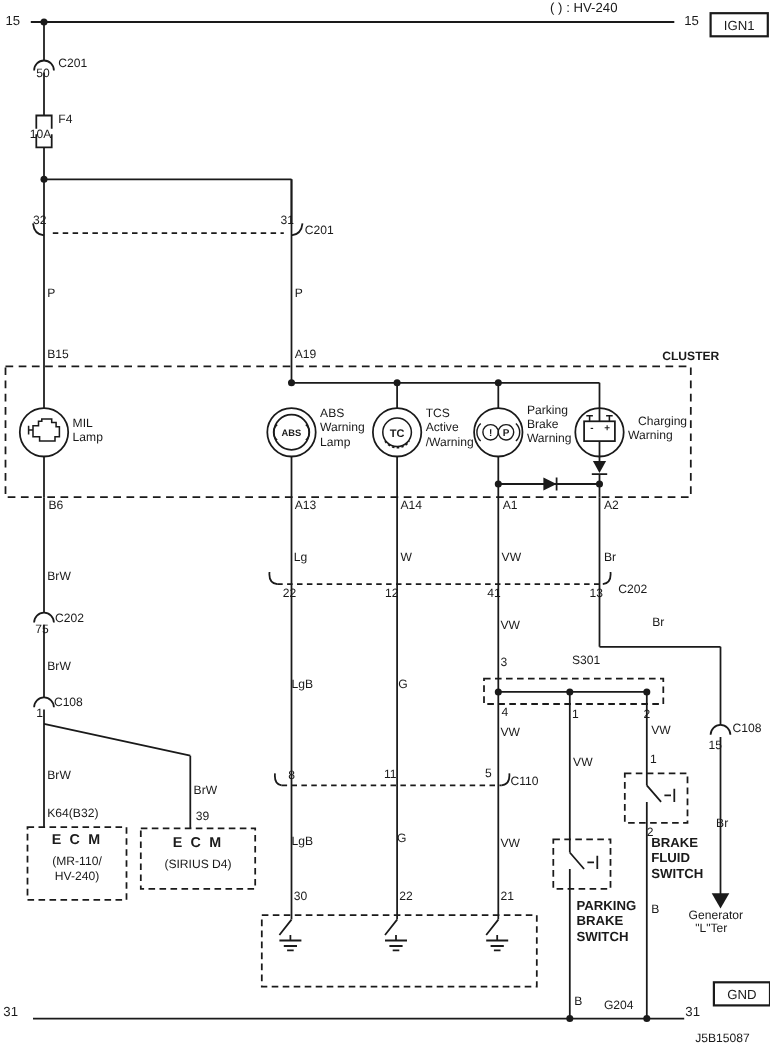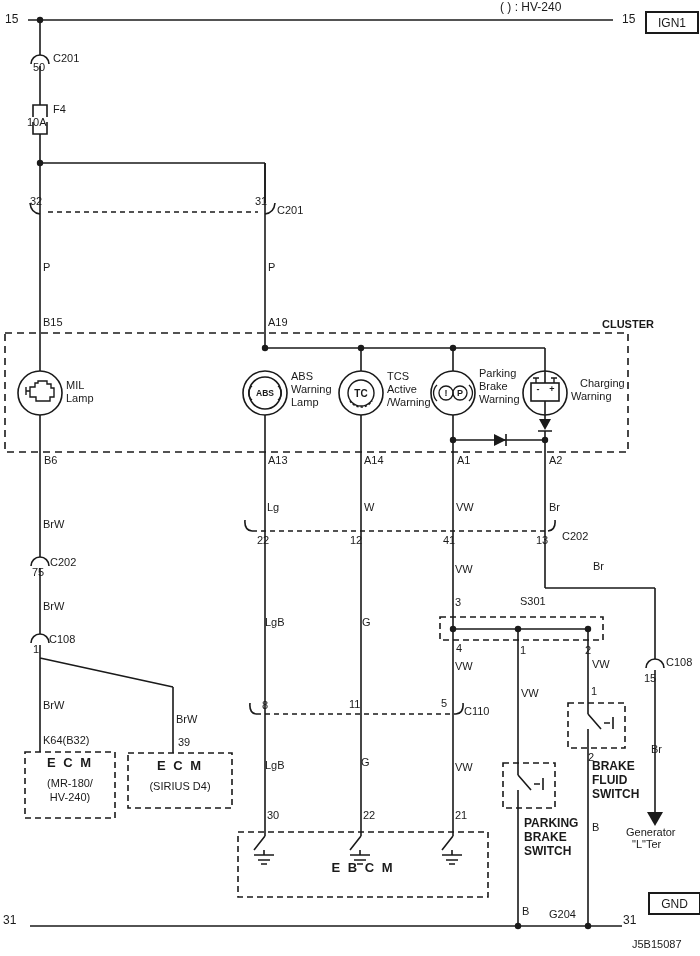--- a/index.html
+++ b/index.html
@@ -179,21 +179,21 @@
 <div class="lbl" style="left:32px;top:566px">75</div>
 <div class="lbl" style="left:50px;top:556px">C202</div>
 <div class="lbl" style="left:43px;top:600px">BrW</div>
 <div class="lbl" style="left:33px;top:643px">1</div>
 <div class="lbl" style="left:49px;top:633px">C108</div>
 <div class="lbl" style="left:43px;top:699px">BrW</div>
 <div class="lbl" style="left:43px;top:734px">K64(B32)</div>
 <div class="lbl" style="left:176px;top:713px">BrW</div>
 <div class="lbl" style="left:178px;top:736px">39</div>
 <div class="lbl b ctr" style="left:25px;top:757px;width:90px;font-size:13px;letter-spacing:2px">E C M</div>
-<div class="lbl ctr" style="left:25px;top:777px;width:90px">(MR-180/</div>
+<div class="lbl ctr" style="left:25px;top:777px;width:90px">(MR-110/</div>
 <div class="lbl ctr" style="left:25px;top:791px;width:90px">HV-240)</div>
 <div class="lbl b ctr" style="left:128px;top:760px;width:104px;font-size:13px;letter-spacing:2px">E C M</div>
 <div class="lbl ctr" style="left:128px;top:780px;width:104px">(SIRIUS D4)</div>
 
 <div class="lbl" style="left:265px;top:616px">LgB</div>
 <div class="lbl" style="left:362px;top:616px">G</div>
 <div class="lbl" style="left:455px;top:563px">VW</div>
 <div class="lbl" style="left:455px;top:596px">3</div>
 <div class="lbl" style="left:520px;top:595px">S301</div>
 <div class="lbl" style="left:456px;top:642px">4</div>
@@ -211,21 +211,20 @@
 <div class="lbl" style="left:349px;top:698px">11</div>
 <div class="lbl" style="left:441px;top:697px">5</div>
 <div class="lbl" style="left:464px;top:705px">C110</div>
 <div class="lbl" style="left:265px;top:759px">LgB</div>
 <div class="lbl" style="left:361px;top:756px">G</div>
 <div class="lbl" style="left:455px;top:761px">VW</div>
 
 <div class="lbl" style="left:267px;top:809px">30</div>
 <div class="lbl" style="left:363px;top:809px">22</div>
 <div class="lbl" style="left:455px;top:809px">21</div>
-<div class="lbl b ctr" style="left:238px;top:862px;width:250px;font-size:13px;letter-spacing:2px">E B C M</div>
 
 <div class="lbl b" style="left:524px;top:817px;font-size:12px">PARKING</div>
 <div class="lbl b" style="left:524px;top:831px;font-size:12px">BRAKE</div>
 <div class="lbl b" style="left:524px;top:845px;font-size:12px">SWITCH</div>
 <div class="lbl" style="left:588px;top:751px">2</div>
 <div class="lbl b" style="left:592px;top:760px;font-size:12px">BRAKE</div>
 <div class="lbl b" style="left:592px;top:774px;font-size:12px">FLUID</div>
 <div class="lbl b" style="left:592px;top:788px;font-size:12px">SWITCH</div>
 <div class="lbl" style="left:592px;top:821px">B</div>
 <div class="lbl" style="left:522px;top:905px">B</div>

